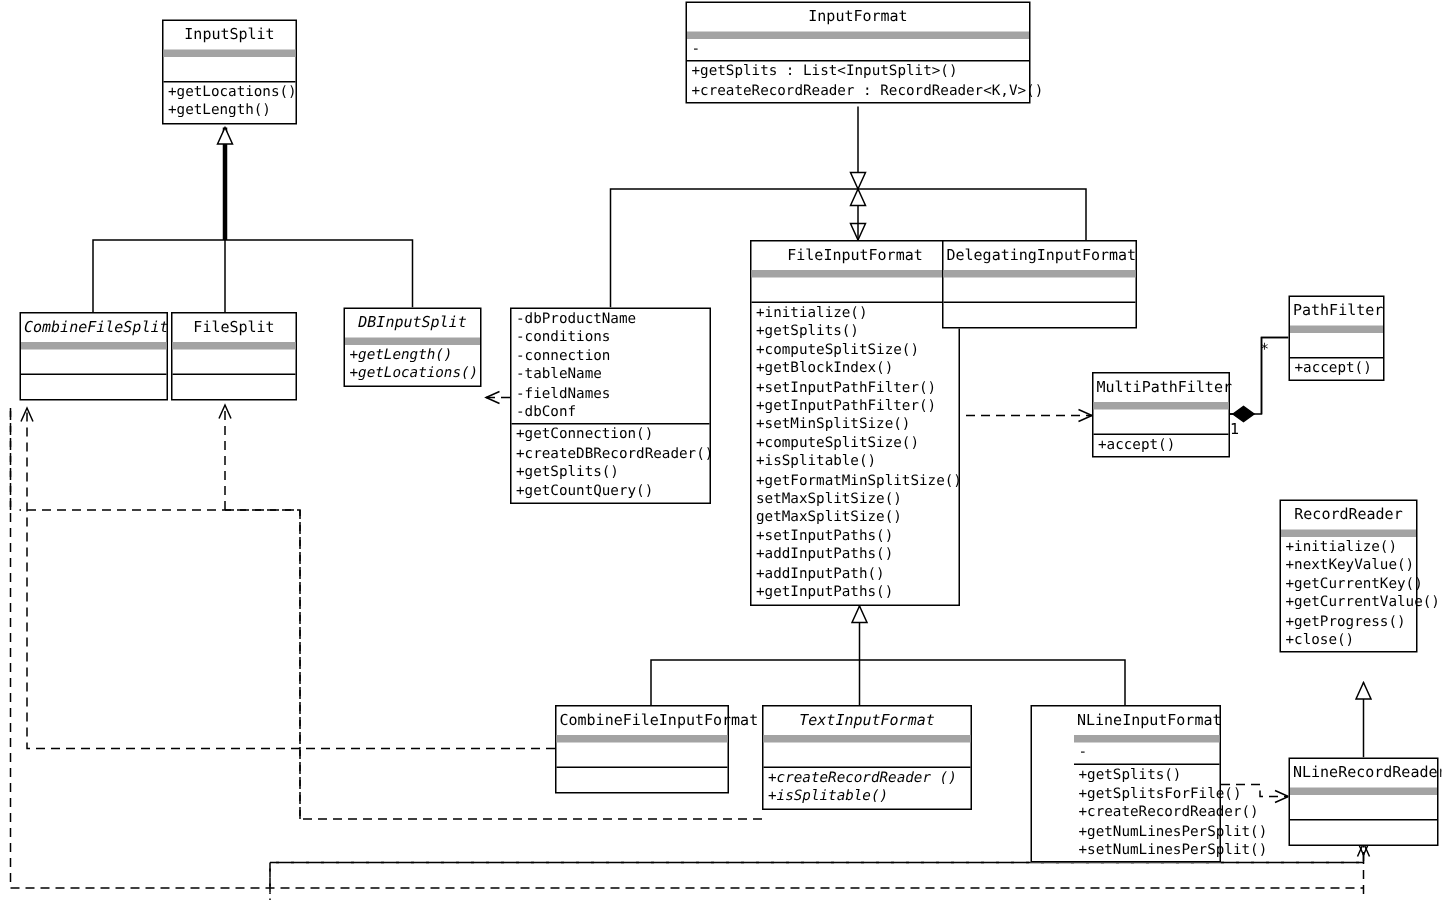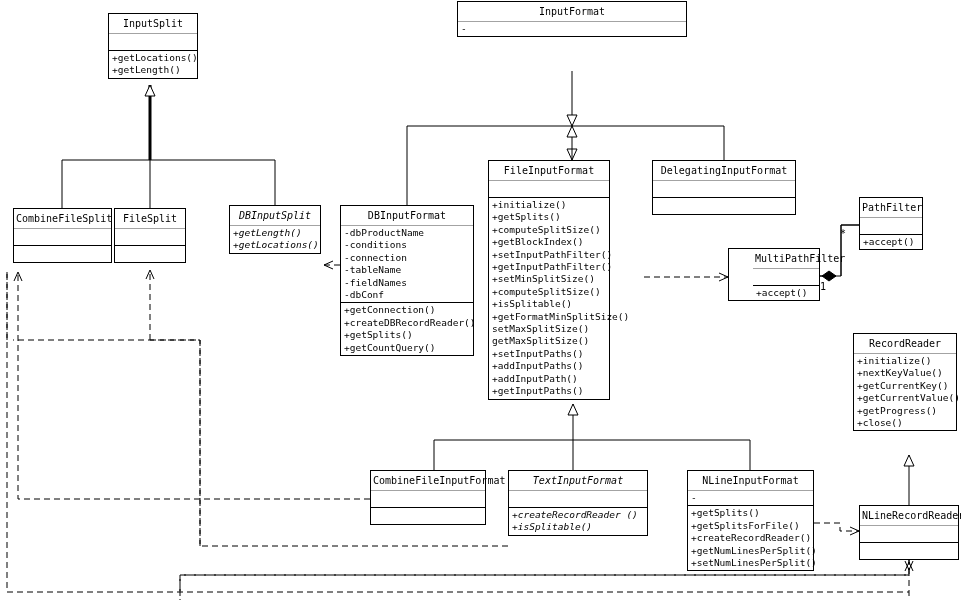--- a/index.html
+++ b/index.html
@@ -2,21 +2,21 @@
 <html><head>
 <meta charset="utf-8">
 <style>
   html,body{margin:0;padding:0;background:#ffffff;}
   body{width:961px;height:601px;position:relative;overflow:hidden;
        font-family:"DejaVu Sans Mono","Liberation Mono",monospace;}
   #canvas{position:absolute;left:0;top:0;width:961px;height:601px;}
   svg.edges{position:absolute;left:0;top:0;width:961px;height:601px;pointer-events:none;}
   .cls{position:absolute;border:1px solid #000;background:#fff;box-sizing:border-box;}
   .cls .title{text-align:center;font-size:10px;line-height:13px;padding:3px 2px 3px 2px;
-              border-bottom:1px solid #a3a3a3;white-space:nowrap;}
+              border-bottom:5px solid #a3a3a3;white-space:nowrap;}
   .cls .sec{border-bottom:1px solid #000;padding:1px 2px 1px 3px;}
   .cls .sec:last-child{border-bottom:none;}
   .cls .row{font-size:9.5px;line-height:12.4px;white-space:nowrap;}
   .cls .empty{height:14px;}
 </style>
 </head>
 <body>
 
 <div id="canvas">
 
@@ -83,23 +83,27 @@
       <div class="row">+getLocations()</div>
       <div class="row">+getLength()</div>
     </div>
   </div>
 
   <div class="cls" style="left:457px;top:1px;width:230px;">
     <div class="title">InputFormat</div>
     <div class="sec">
       <div class="row">-</div>
     </div>
-  </div>
-
-  <div class="cls" style="left:488px;top:160px;width:122px;">
+    <div class="sec">
+      <div class="row">+getSplits : List&lt;InputSplit&gt;()</div>
+      <div class="row">+createRecordReader : RecordReader&lt;K,V&gt;()</div>
+    </div>
+  </div>
+
+  <div class="cls" style="left:500px;top:160px;width:140px;">
     <div class="title">FileInputFormat</div>
     <div class="sec empty"></div>
     <div class="sec">
       <div class="row">+initialize()</div>
       <div class="row">+getSplits()</div>
       <div class="row">+computeSplitSize()</div>
       <div class="row">+getBlockIndex()</div>
       <div class="row">+setInputPathFilter()</div>
       <div class="row">+getInputPathFilter()</div>
       <div class="row">+setMinSplitSize()</div>
@@ -108,76 +112,75 @@
       <div class="row">+getFormatMinSplitSize()</div>
       <div class="row">setMaxSplitSize()</div>
       <div class="row">getMaxSplitSize()</div>
       <div class="row">+setInputPaths()</div>
       <div class="row">+addInputPaths()</div>
       <div class="row">+addInputPath()</div>
       <div class="row">+getInputPaths()</div>
     </div>
   </div>
 
-  <div class="cls" style="left:652px;top:160px;width:144px;">
+  <div class="cls" style="left:628px;top:160px;width:130px;">
     <div class="title">DelegatingInputFormat</div>
     <div class="sec empty"></div>
     <div class="sec empty"></div>
   </div>
 
   <div class="cls" style="left:859px;top:197px;width:64px;">
     <div class="title">PathFilter</div>
     <div class="sec empty"></div>
     <div class="sec">
       <div class="row">+accept()</div>
     </div>
   </div>
 
-  <div class="cls" style="left:728px;top:248px;width:92px;padding-left:24px;">
+  <div class="cls" style="left:728px;top:248px;width:92px;">
     <div class="title">MultiPathFilter</div>
     <div class="sec empty"></div>
     <div class="sec">
       <div class="row">+accept()</div>
     </div>
   </div>
 
-  <div class="cls" style="left:853px;top:333px;width:104px;">
+  <div class="cls" style="left:853px;top:333px;width:92px;">
     <div class="title">RecordReader</div>
     <div class="sec">
       <div class="row">+initialize()</div>
       <div class="row">+nextKeyValue()</div>
       <div class="row">+getCurrentKey()</div>
       <div class="row">+getCurrentValue()</div>
       <div class="row">+getProgress()</div>
       <div class="row">+close()</div>
     </div>
   </div>
 
-  <div class="cls" style="left:13px;top:208px;width:99px;">
+  <div class="cls" style="left:13px;top:208px;width:99px;font-style:italic;">
     <div class="title">CombineFileSplit</div>
     <div class="sec empty"></div>
     <div class="sec empty"></div>
   </div>
 
-  <div class="cls" style="left:114px;top:208px;width:72px;">
+  <div class="cls" style="left:114px;top:208px;width:84px;">
     <div class="title">FileSplit</div>
     <div class="sec empty"></div>
     <div class="sec empty"></div>
   </div>
 
   <div class="cls" style="left:229px;top:205px;width:92px;font-style:italic;">
     <div class="title">DBInputSplit</div>
     <div class="sec">
       <div class="row">+getLength()</div>
       <div class="row">+getLocations()</div>
     </div>
   </div>
 
   <div class="cls" style="left:340px;top:205px;width:134px;">
-    <div class="title">DBInputFormat</div>
     <div class="sec">
       <div class="row">-dbProductName</div>
       <div class="row">-conditions</div>
       <div class="row">-connection</div>
       <div class="row">-tableName</div>
       <div class="row">-fieldNames</div>
       <div class="row">-dbConf</div>
     </div>
     <div class="sec">
       <div class="row">+getConnection()</div>
@@ -195,21 +198,21 @@
 
   <div class="cls" style="left:508px;top:470px;width:140px;font-style:italic;">
     <div class="title">TextInputFormat</div>
     <div class="sec empty"></div>
     <div class="sec">
       <div class="row">+createRecordReader ()</div>
       <div class="row">+isSplitable()</div>
     </div>
   </div>
 
-  <div class="cls" style="left:687px;top:470px;width:127px;">
+  <div class="cls" style="left:687px;top:470px;width:127px;padding-left:28px;">
     <div class="title">NLineInputFormat</div>
     <div class="sec">
       <div class="row">-</div>
     </div>
     <div class="sec">
       <div class="row">+getSplits()</div>
       <div class="row">+getSplitsForFile()</div>
       <div class="row">+createRecordReader()</div>
       <div class="row">+getNumLinesPerSplit()</div>
       <div class="row">+setNumLinesPerSplit()</div>

